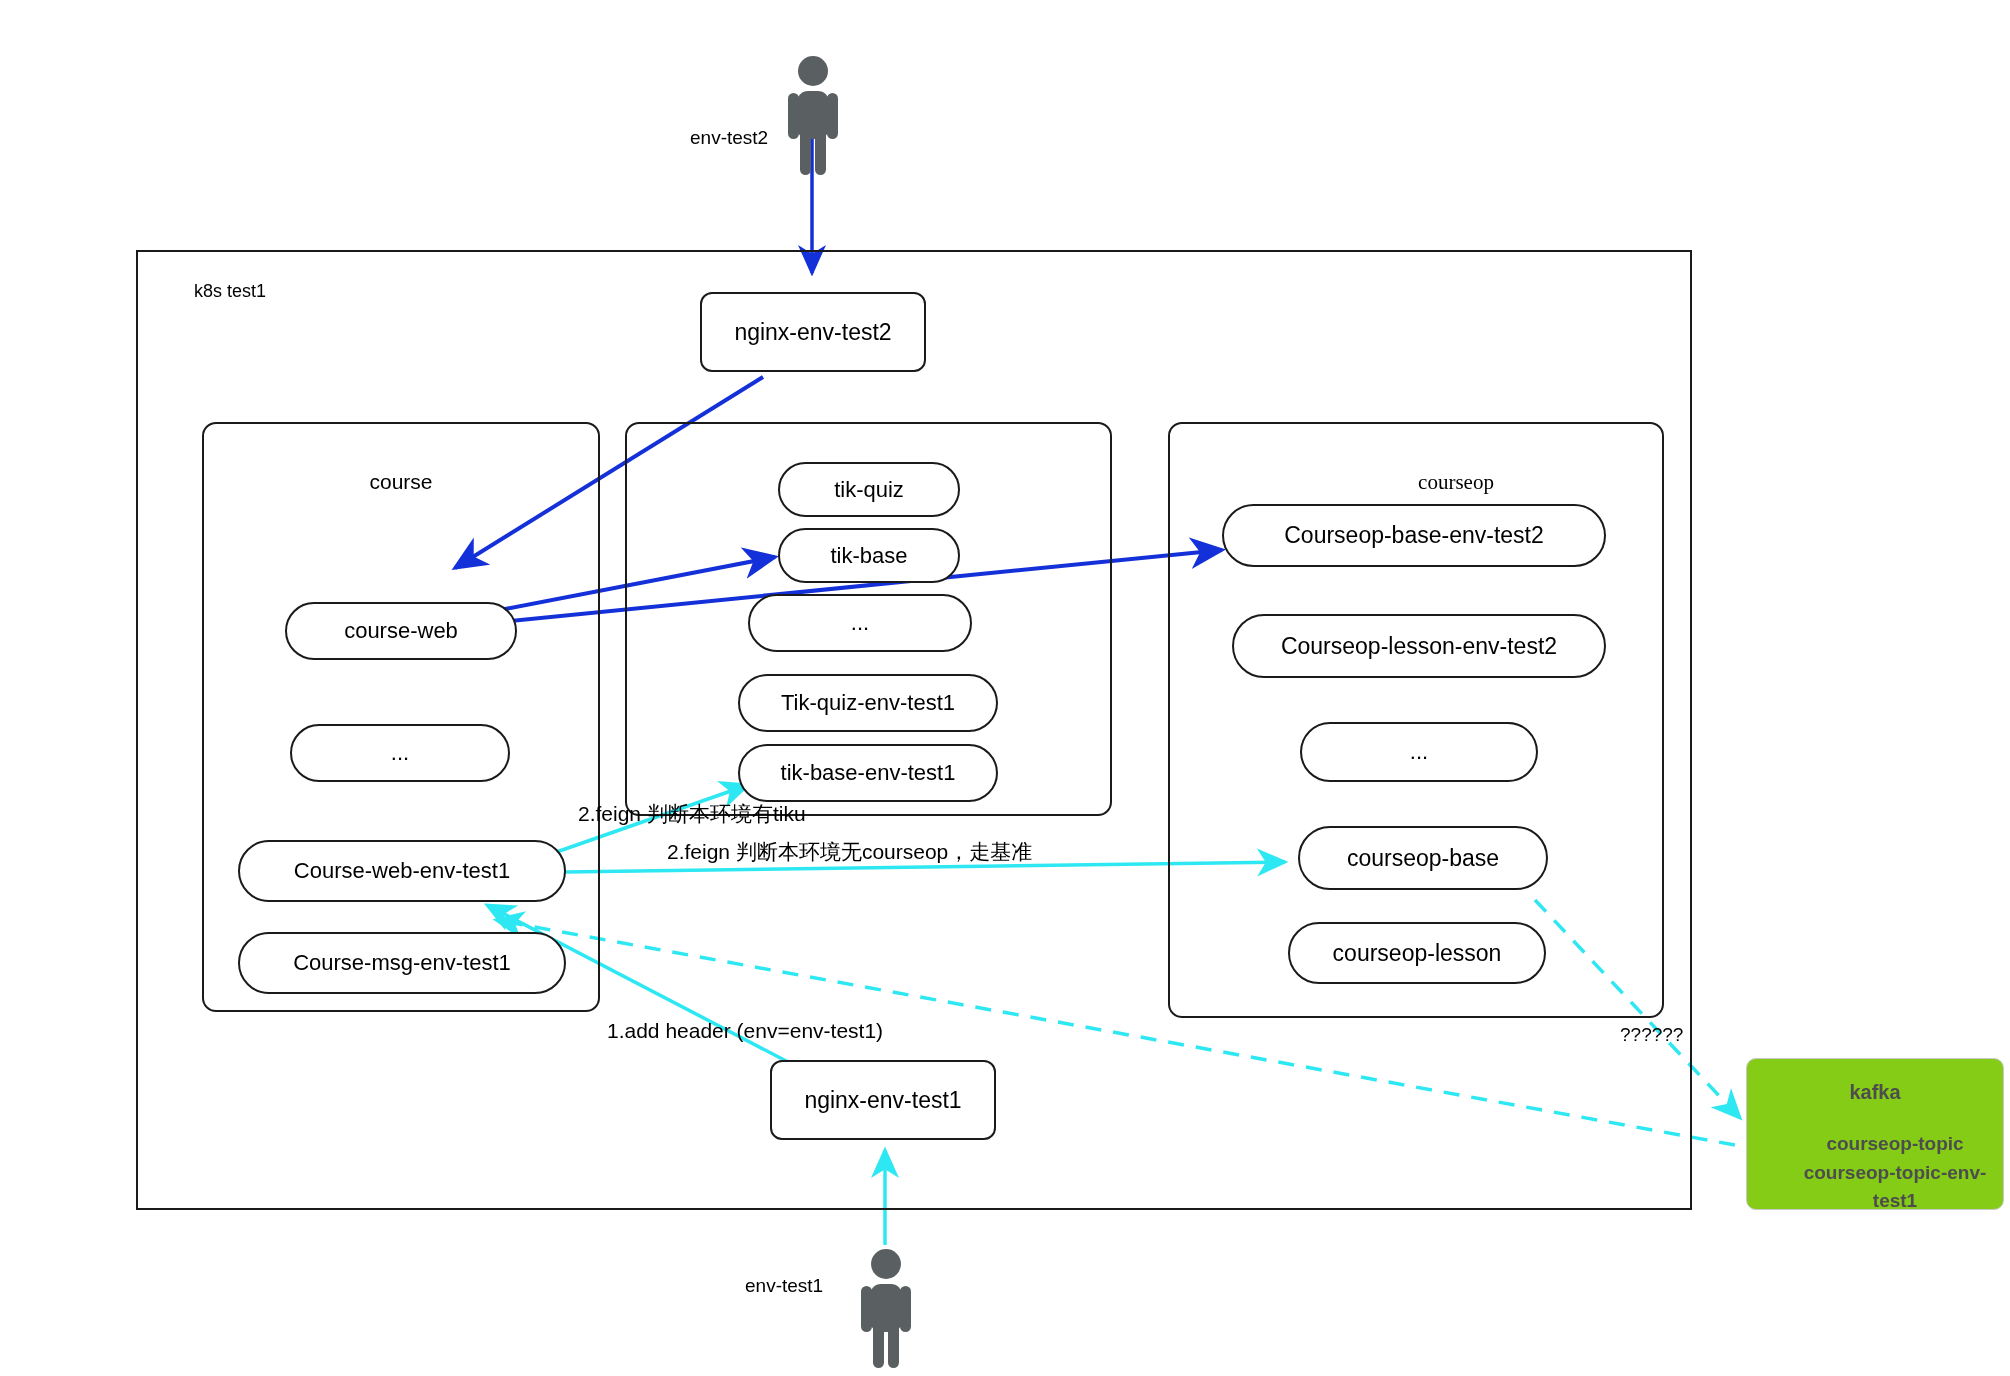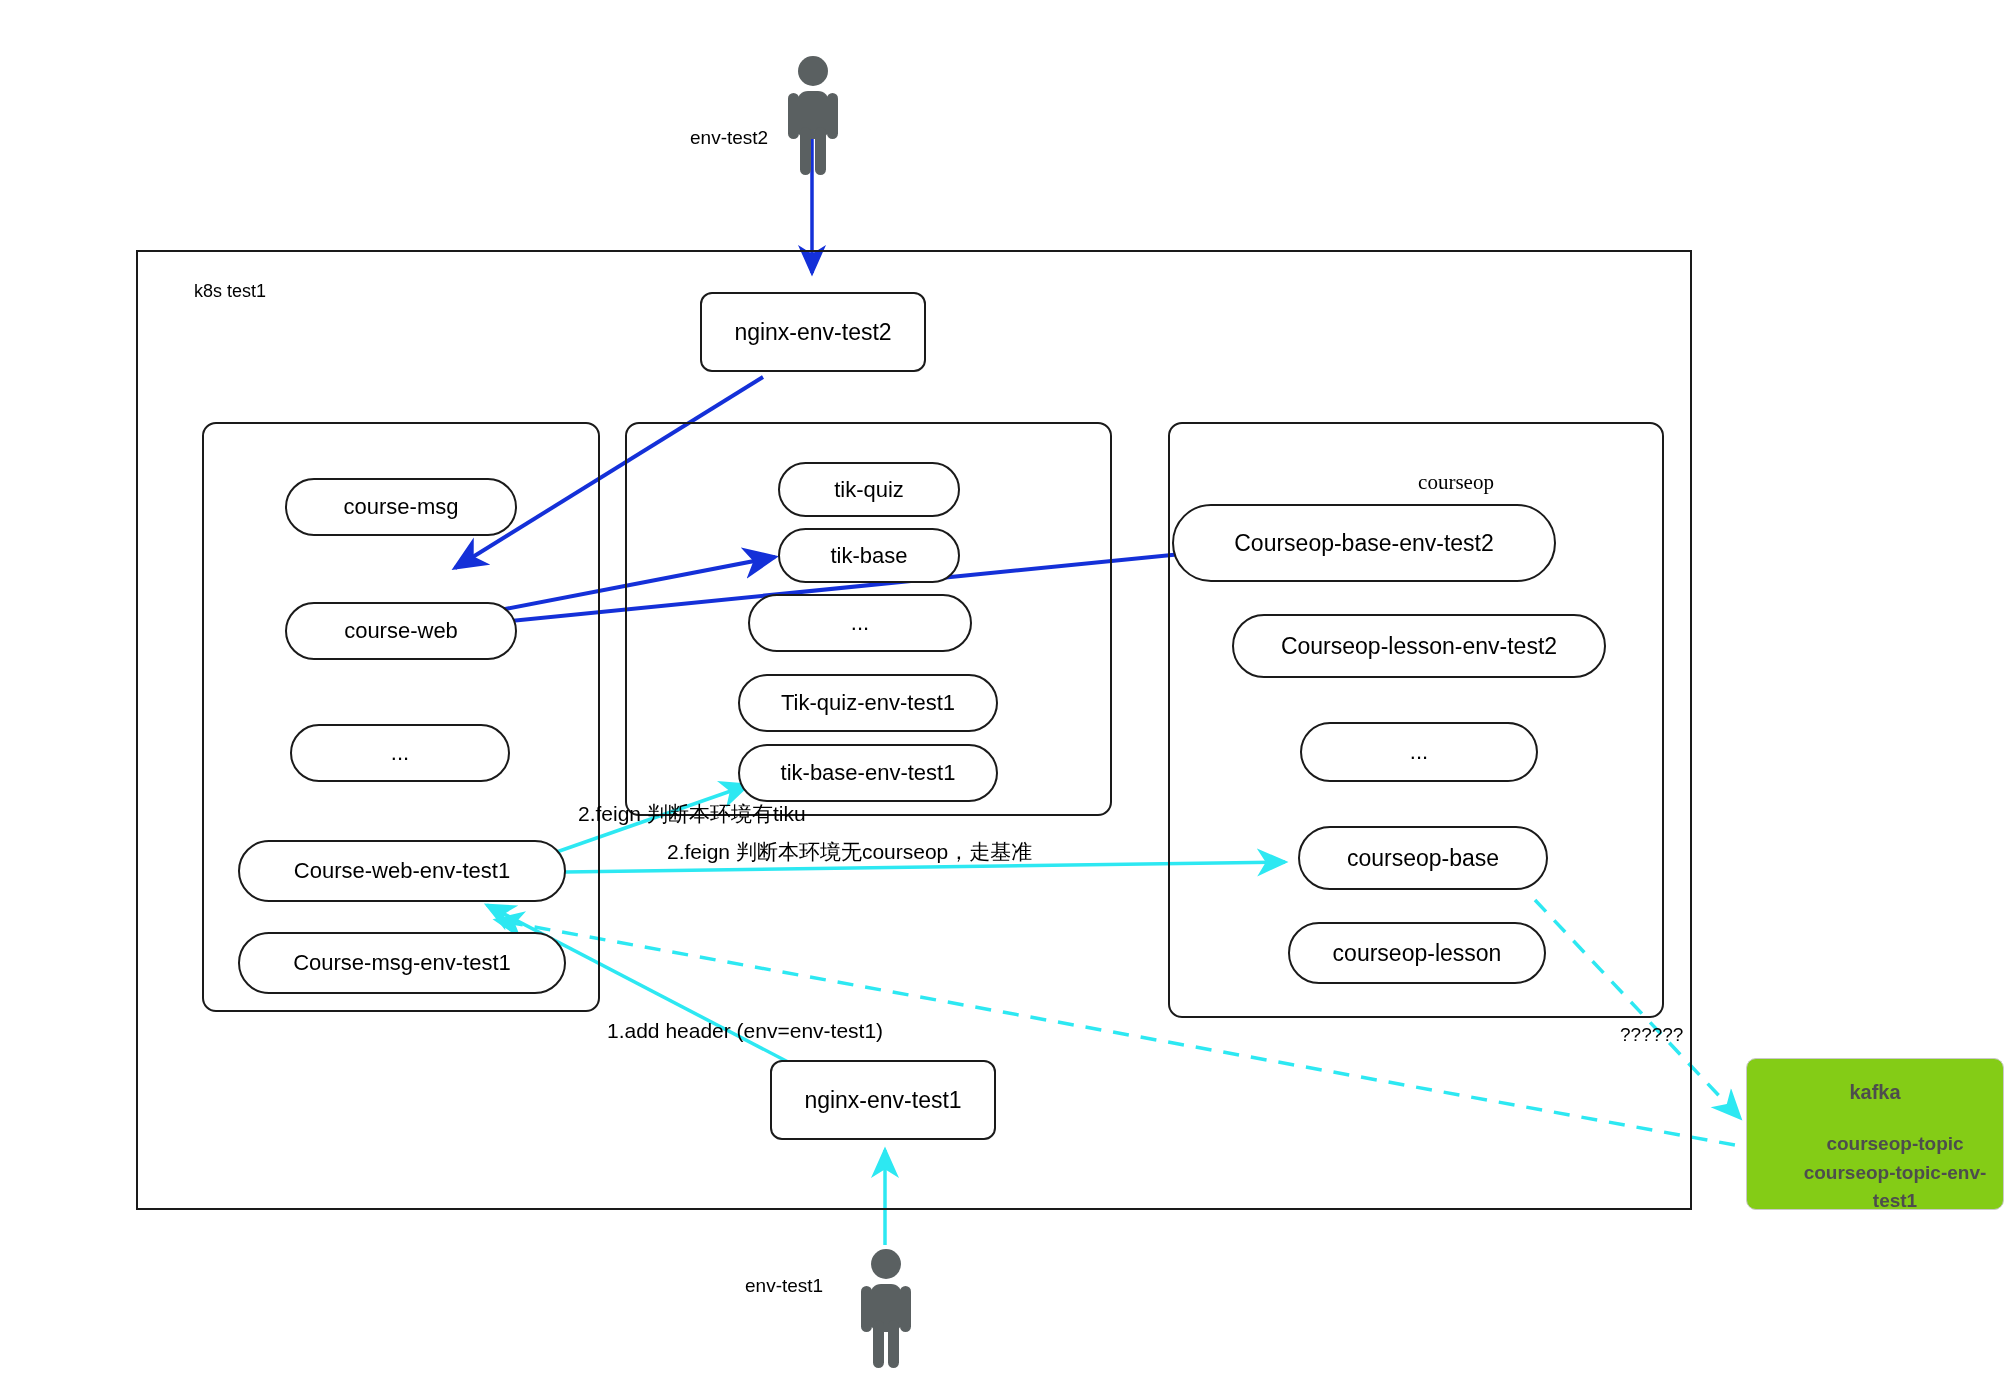--- a/index.html
+++ b/index.html
@@ -168,39 +168,38 @@
   </div>
   <div class="env-label" style="left:745px; top:1275px;">env-test1</div>
 
   <div class="node rect-soft" style="left:700px; top:292px; width:226px; height:80px; font-size:23px;">nginx-env-test2</div>
 
   <div class="node rect-soft" style="left:770px; top:1060px; width:226px; height:80px; font-size:23px;">nginx-env-test1</div>
 
   <div class="group-box" style="left:202px; top:422px; width:398px; height:590px;"></div>
   <div class="group-title" style="left:202px; top:438px; width:398px;">course</div>
 
-  <div class="node pill" style="left:285px; top:478px; width:232px; height:58px; font-size:22px;">course-msg</div>
   <div class="node pill" style="left:285px; top:602px; width:232px; height:58px; font-size:22px;">course-web</div>
   <div class="node pill" style="left:290px; top:724px; width:220px; height:58px; font-size:22px;">...</div>
   <div class="node pill" style="left:238px; top:840px; width:328px; height:62px; font-size:22px;">Course-web-env-test1</div>
   <div class="node pill" style="left:238px; top:932px; width:328px; height:62px; font-size:22px;">Course-msg-env-test1</div>
 
   <div class="group-box" style="left:625px; top:422px; width:487px; height:394px;"></div>
   <div class="group-title" style="left:625px; top:438px; width:487px;">Tiku</div>
 
   <div class="node pill" style="left:778px; top:462px; width:182px; height:55px; font-size:22px;">tik-quiz</div>
   <div class="node pill" style="left:778px; top:528px; width:182px; height:55px; font-size:22px;">tik-base</div>
   <div class="node pill" style="left:748px; top:594px; width:224px; height:58px; font-size:22px;">...</div>
   <div class="node pill" style="left:738px; top:674px; width:260px; height:58px; font-size:22px;">Tik-quiz-env-test1</div>
   <div class="node pill" style="left:738px; top:744px; width:260px; height:58px; font-size:22px;">tik-base-env-test1</div>
 
   <div class="group-box" style="left:1168px; top:422px; width:496px; height:596px;"></div>
   <div class="group-title" style="left:1168px; top:438px; width:576px;font-family:Liberation Serif, serif;">courseop</div>
 
-  <div class="node pill" style="left:1172px; top:504px; width:384px; height:78px; font-size:23px;">Courseop-base-env-test2</div>
+  <div class="node pill" style="left:1222px; top:504px; width:384px; height:63px; font-size:23px;">Courseop-base-env-test2</div>
   <div class="node pill" style="left:1232px; top:614px; width:374px; height:64px; font-size:23px;">Courseop-lesson-env-test2</div>
   <div class="node pill" style="left:1300px; top:722px; width:238px; height:60px; font-size:22px;">...</div>
   <div class="node pill" style="left:1298px; top:826px; width:250px; height:64px; font-size:23px;">courseop-base</div>
   <div class="node pill" style="left:1288px; top:922px; width:258px; height:62px; font-size:23px;">courseop-lesson</div>
 
   <div class="kafka-box" style="left:1746px; top:1058px; width:258px; height:152px;">
     <div class="kafka-title">kafka</div>
     <div class="kafka-lines">
       <div class="kafka-line">courseop-topic</div>
       <div class="kafka-line">courseop-topic-env-test1</div>

